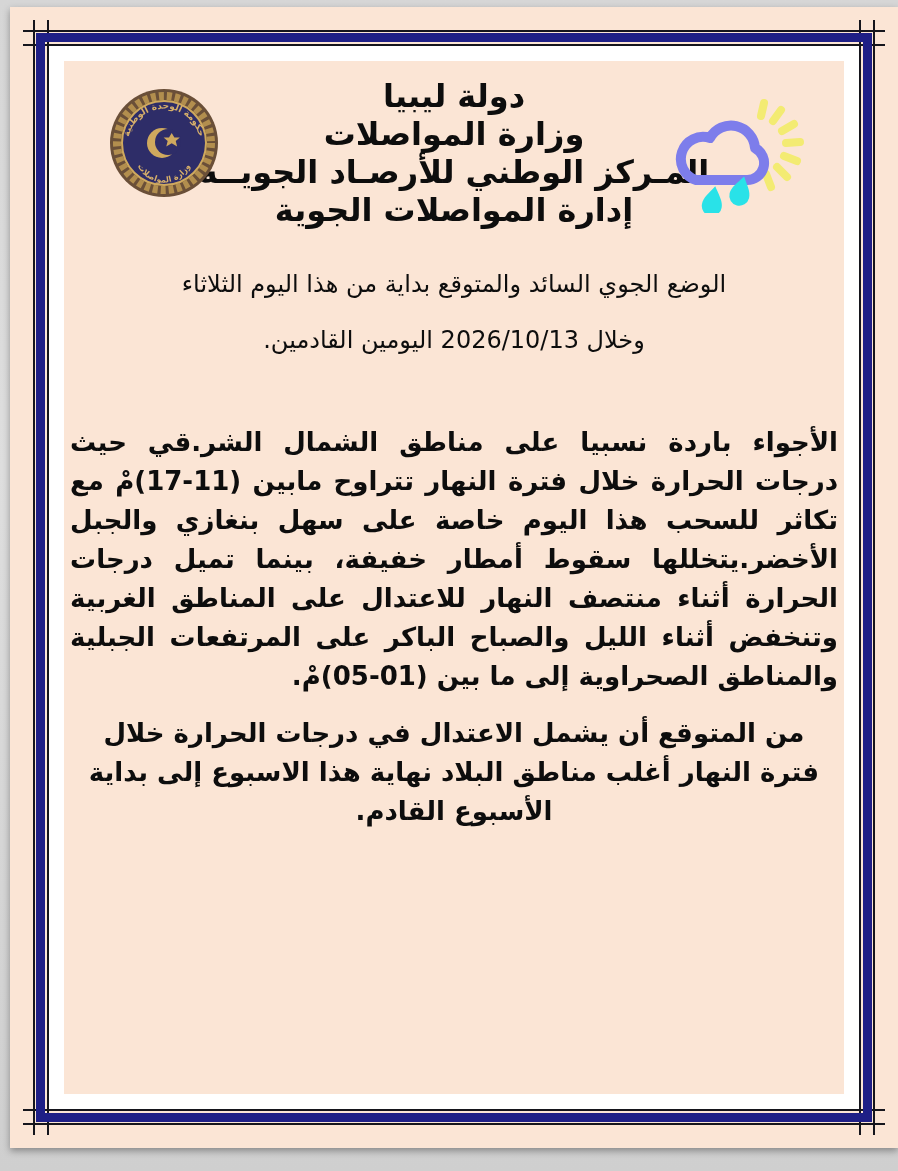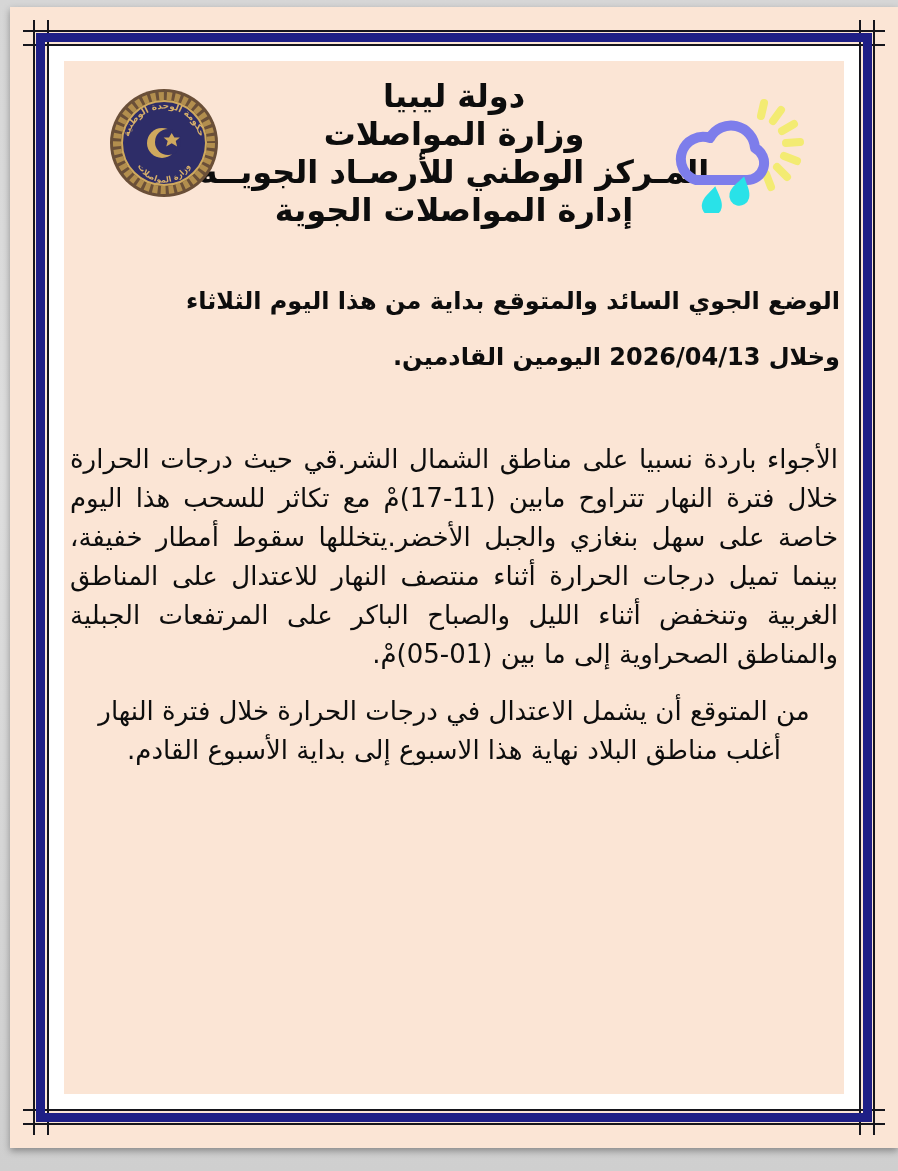--- a/index.html
+++ b/index.html
@@ -27,25 +27,25 @@
     padding:0 4px;
   }
   .masthead{position:relative;height:175px;}
   .agency-lines{
     text-align:center;font-weight:bold;font-size:32px;line-height:38px;
     padding-top:16px;
   }
   .weather-art{position:absolute;left:590px;top:34px;width:150px;height:118px;}
   .seal{position:absolute;right:620px;top:26px;width:112px;height:112px;}
   .bulletin-title{
-    text-align:right;font-weight:bold;font-size:24px;margin-top:48px;line-height:34px;
+    text-align:center;font-weight:normal;font-size:24px;margin-top:31px;line-height:34px;
   }
   .bulletin-title .t2{margin-top:22px;}
   .body-text{
-    font-weight:normal;font-size:26px;line-height:39px;margin:0 2px;
+    font-weight:bold;font-size:26px;line-height:39px;margin:0 2px;
   }
   .p1{margin-top:66px;text-align:justify;text-align-last:right;}
   .p2{margin-top:18px;text-align:center;}
   .closing{text-align:center;font-weight:bold;font-size:26px;margin-top:26px;}
 </style>
 </head>
 <body>
 
 <div class="page">
 
@@ -109,20 +109,20 @@
       <div class="agency-lines">
         <div>دولة ليبيا</div>
         <div>وزارة المواصلات</div>
         <div>المـركز الوطني للأرصـاد الجويــة</div>
         <div>إدارة المواصلات الجوية</div>
       </div>
     </div>
 
     <div class="bulletin-title">
       <div class="t1">الوضع الجوي السائد والمتوقع بداية من هذا اليوم الثلاثاء</div>
-      <div class="t2">وخلال 2026/04/13 اليومين القادمين.</div>
+      <div class="t2">وخلال 2026/10/13 اليومين القادمين.</div>
     </div>
 
     <p class="body-text p1">الأجواء باردة نسبيا على مناطق الشمال الشر.قي حيث درجات الحرارة خلال فترة النهار تتراوح مابين (11-17)مْ مع تكاثر للسحب هذا اليوم خاصة على سهل بنغازي والجبل الأخضر.يتخللها سقوط أمطار خفيفة، بينما تميل درجات الحرارة أثناء منتصف النهار للاعتدال على المناطق الغربية وتنخفض أثناء الليل والصباح الباكر على المرتفعات الجبلية والمناطق الصحراوية إلى ما بين (01-05)مْ.</p>
     <p class="body-text p2">من المتوقع أن يشمل الاعتدال في درجات الحرارة خلال فترة النهار أغلب مناطق البلاد نهاية هذا الاسبوع إلى بداية الأسبوع القادم.</p>
 
   </div>
 </div>
 
 </body></html>

